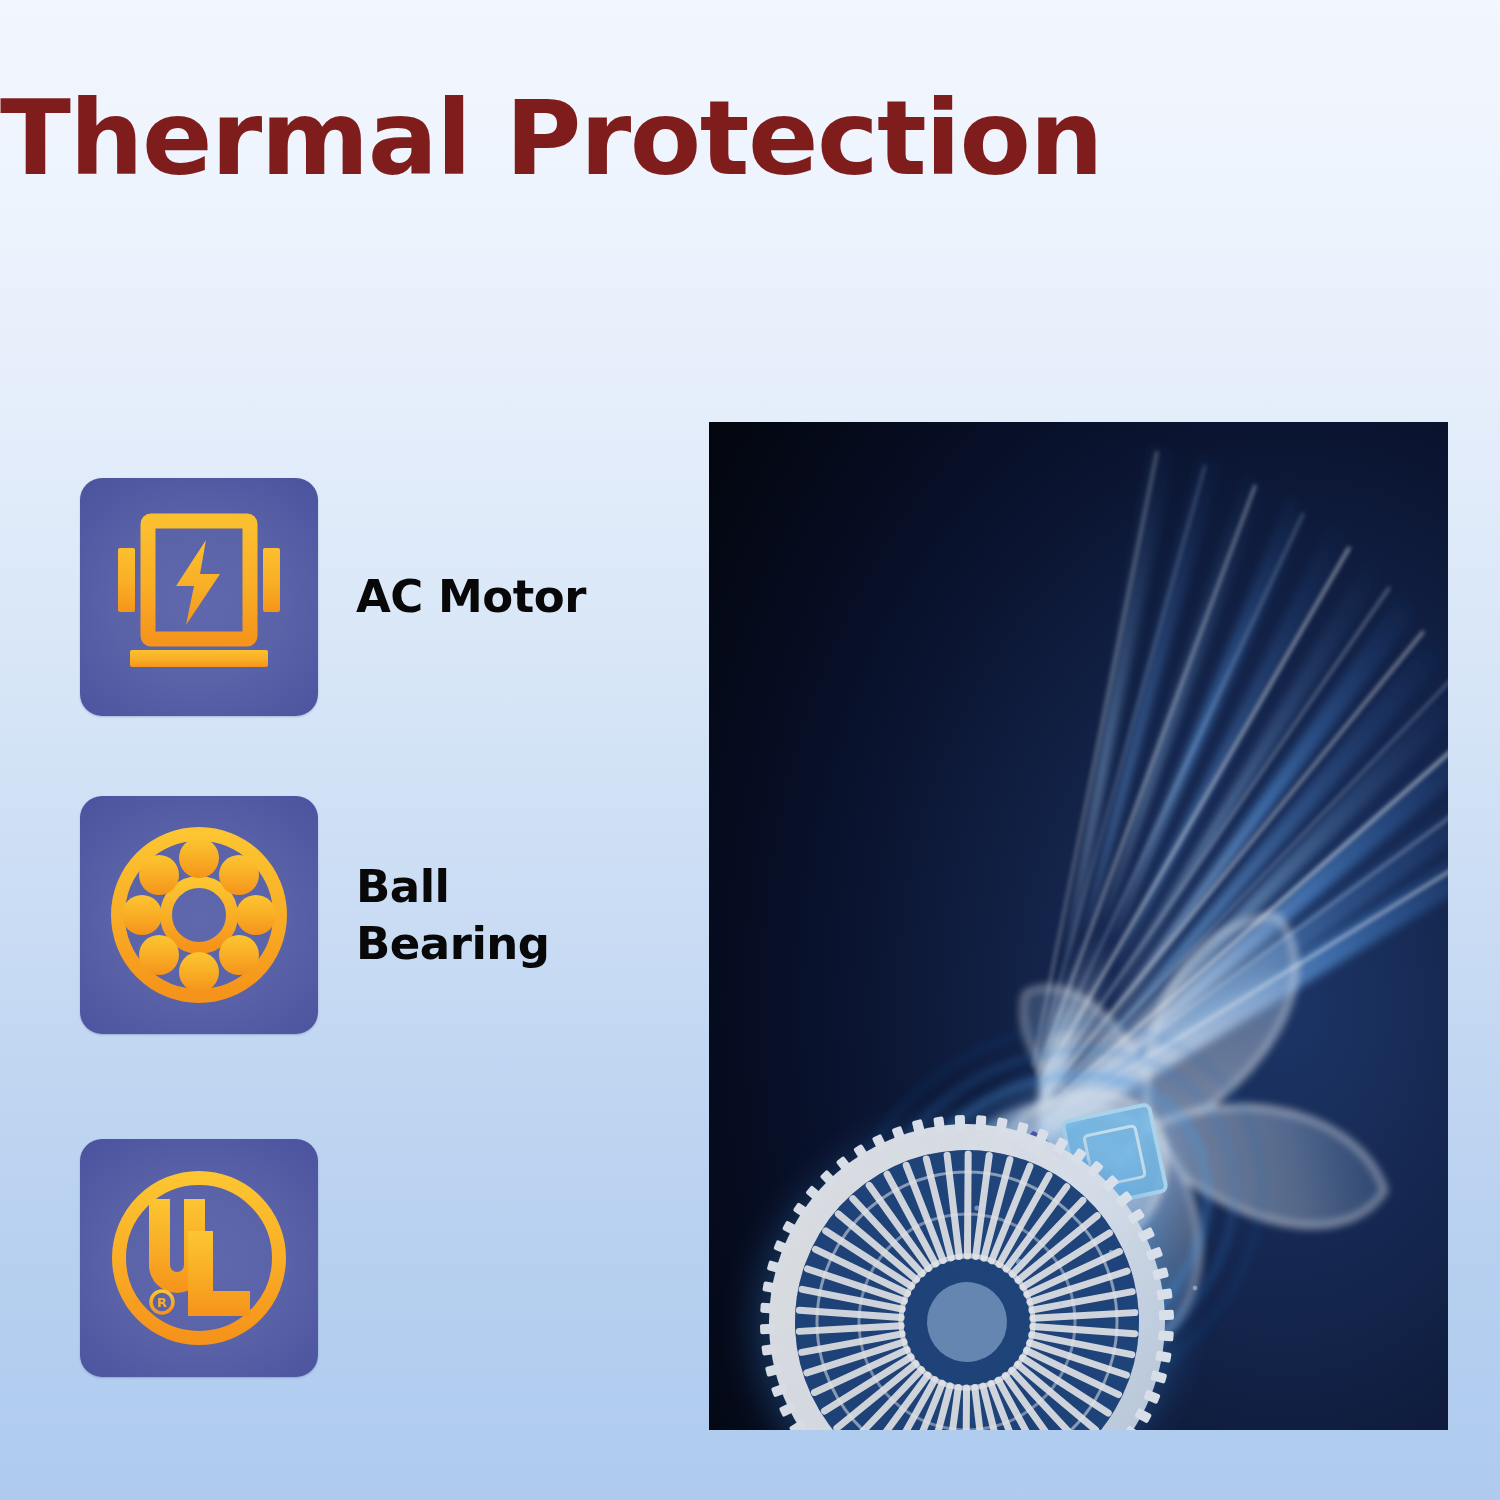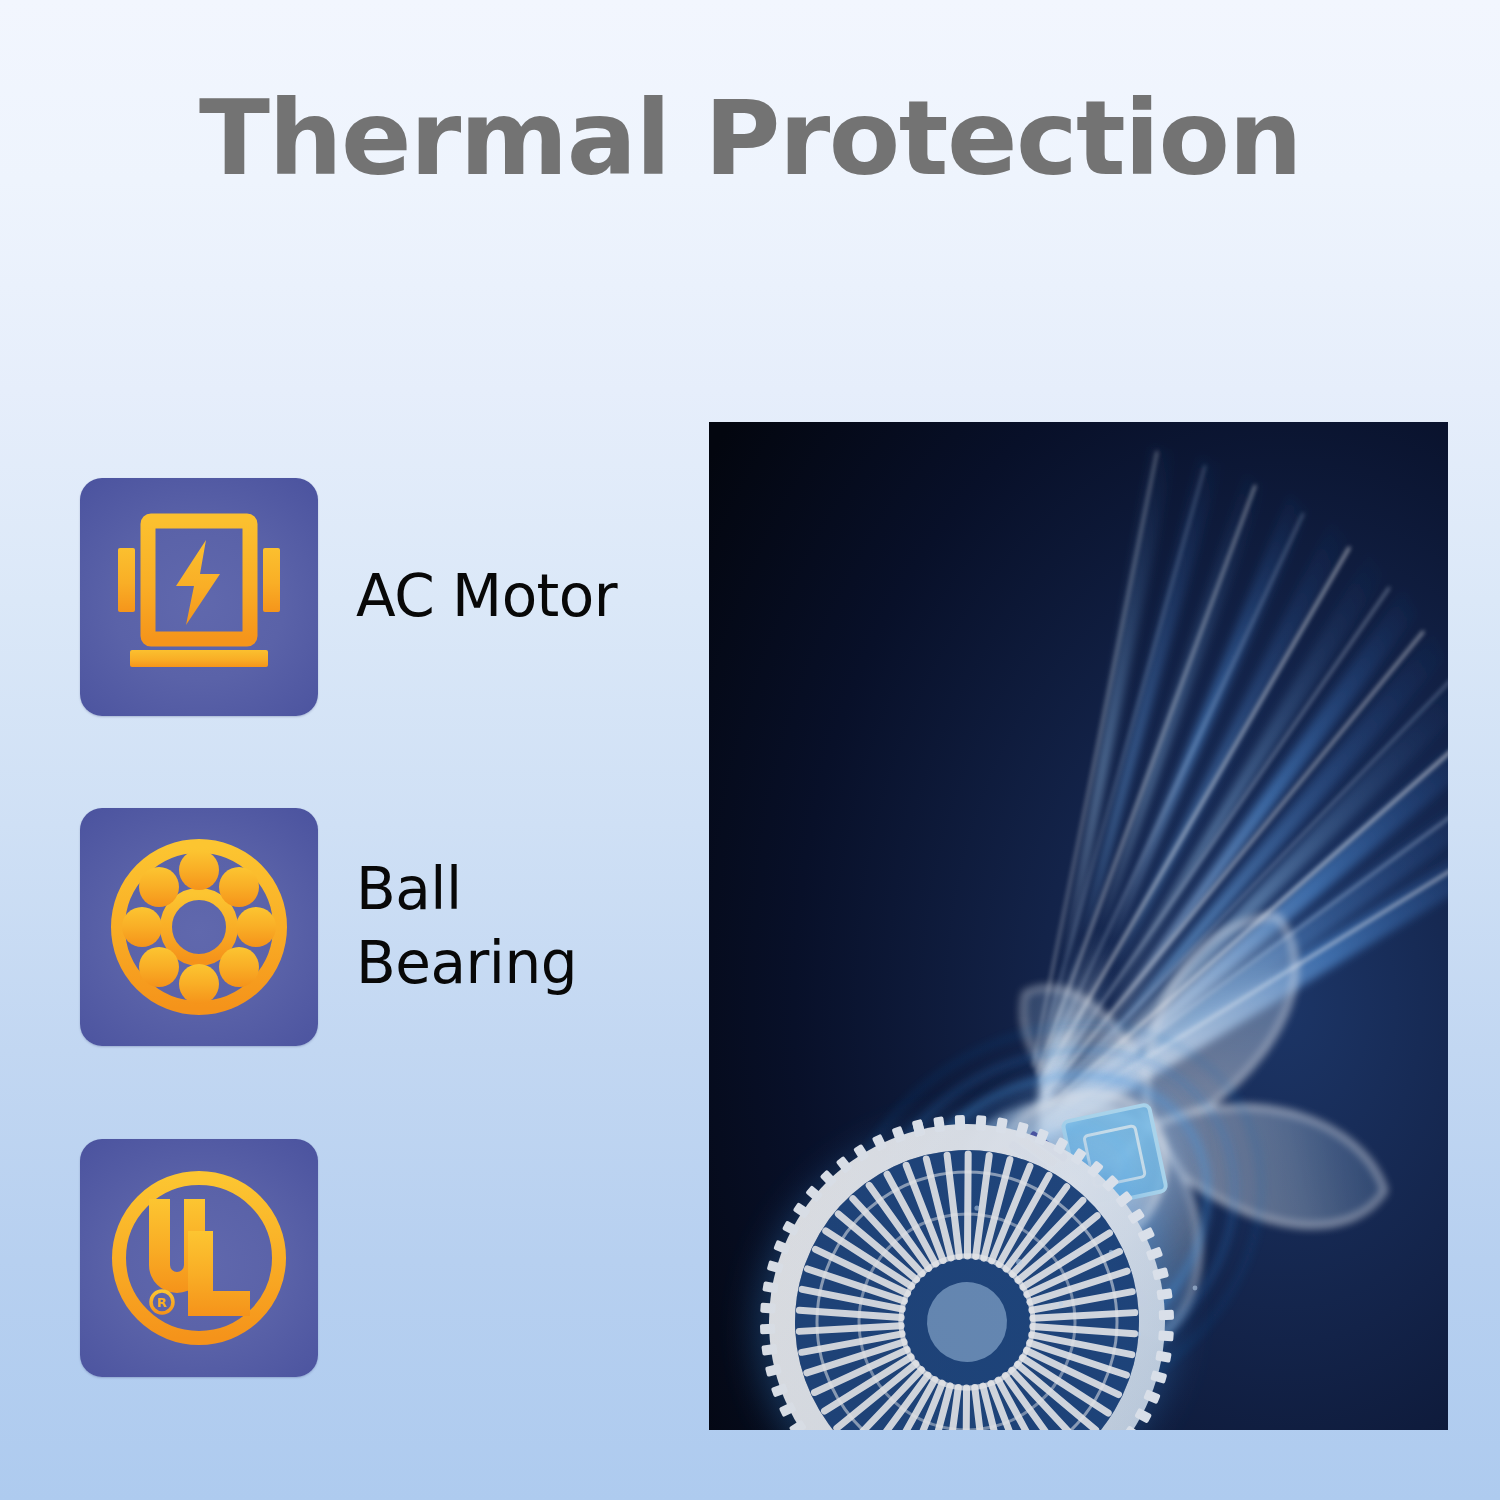--- a/index.html
+++ b/index.html
@@ -30,46 +30,46 @@
     width: 1500px;
     height: 1500px;
   }
 
   
   .title {
     position: absolute;
     top: 86px;
     left: 0;
     width: 1500px;
-    text-align: center;
+    text-align: left;
     font-family: "DejaVu Sans", sans-serif;
     font-weight: 700;
     font-size: 104px;
     line-height: 1.0;
     letter-spacing: -1.5px;
-    color: #737373;
+    color: #7f1d1d;
     white-space: nowrap;
   }
 
   
   .features {
     position: absolute;
     left: 80px;
     top: 478px;
     width: 600px;
   }
   .feature-row {
     position: absolute;
     left: 0;
     display: flex;
     align-items: center;
     gap: 38px;
   }
   .feature-row.r0 { top: 0px; }
-  .feature-row.r1 { top: 330px; }
+  .feature-row.r1 { top: 318px; }
   .feature-row.r2 { top: 661px; }
 
   .badge {
     width: 238px;
     height: 238px;
     flex: 0 0 238px;
     border-radius: 22px;
     position: relative;
     background:
       radial-gradient(ellipse 120% 110% at 50% 52%,
@@ -78,22 +78,22 @@
           #4d55a0 58%,
           #3f4793 82%,
           #363e8b 100%);
     box-shadow: 0 1px 2px rgba(40,50,110,0.25);
     overflow: hidden;
   }
   .badge svg { display:block; width:100%; height:100%; }
 
   .feature-label {
     font-family: "DejaVu Sans", sans-serif;
-    font-weight: 400;
-    font-size: 58px;
+    font-weight: 700;
+    font-size: 45px;
     line-height: 1.27;
     color: #080808;
     letter-spacing: -0.5px;
     white-space: pre-line;
   }
 
   
   .product-panel {
     position: absolute;
     left: 709px;

